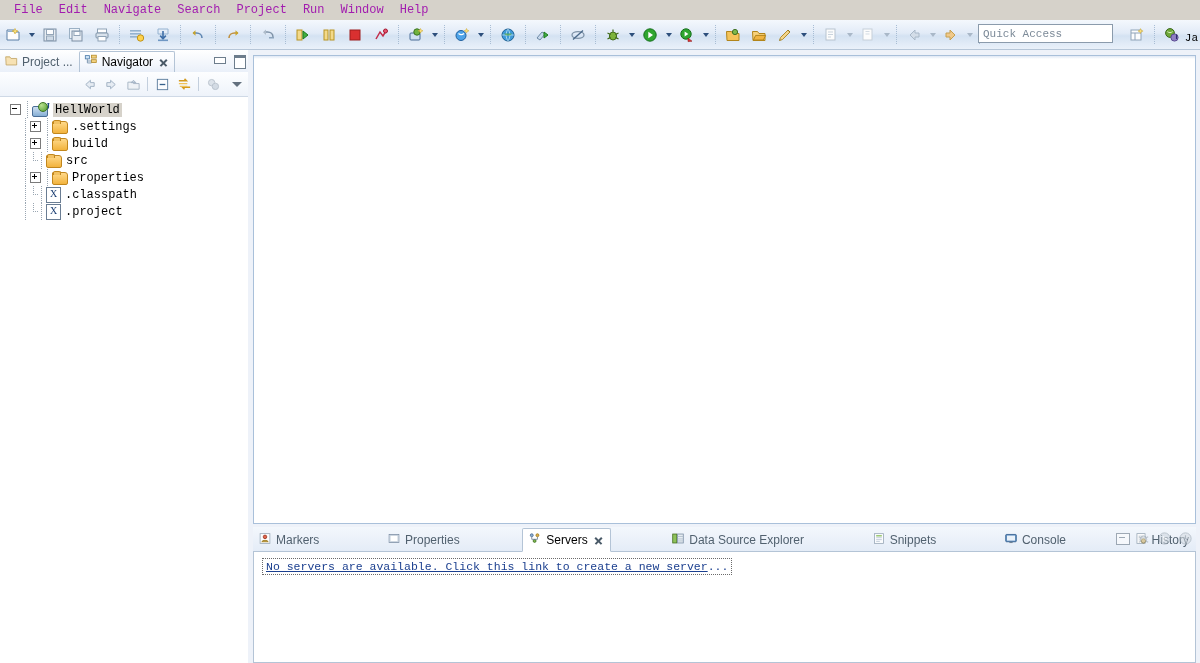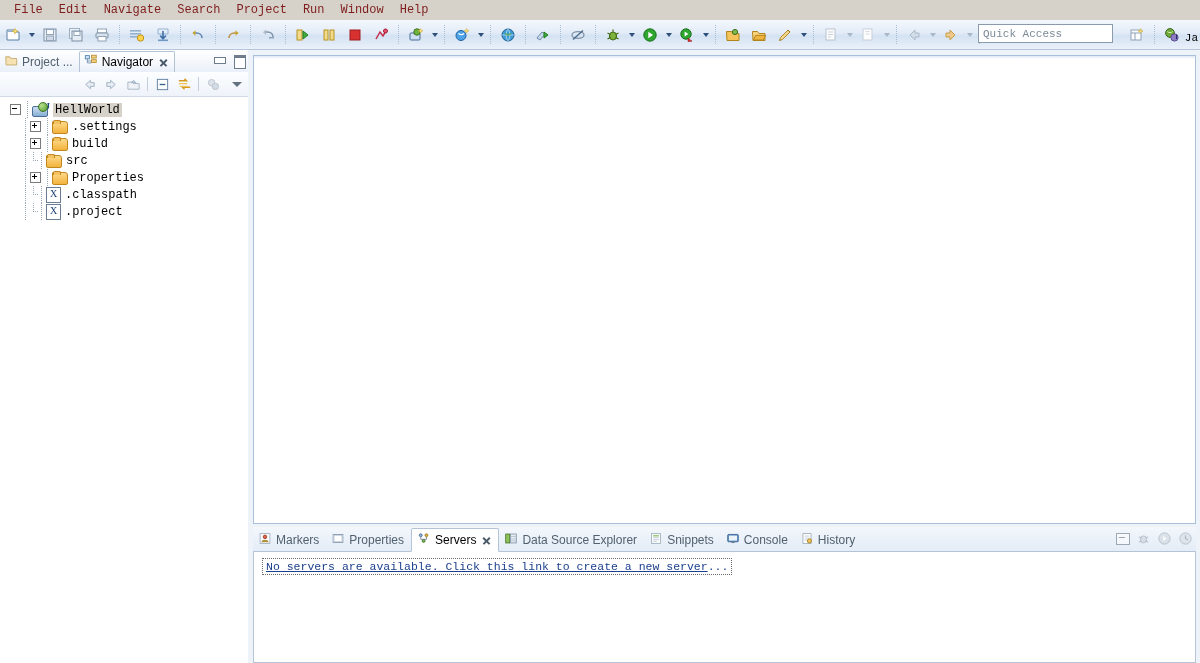--- a/index.html
+++ b/index.html
@@ -6,21 +6,21 @@
   body{
     width:1200px;height:663px;overflow:hidden;
     font-family:"Liberation Sans", sans-serif;
     font-size:12px;
     background:#f0f0f0;
     -webkit-font-smoothing:none;
   }
   
   #menubar{
     height:20px;background:#d6d2ca;display:flex;align-items:center;
-    font-family:"Liberation Mono", monospace;font-size:12px;color:#7f1d1d;
+    font-family:"Liberation Mono", monospace;font-size:12px;color:#a21caf;
     padding-left:6px;box-sizing:border-box;
   }
   #menubar .mi{padding:0 8px;line-height:20px;white-space:nowrap;cursor:default;}
 
   
   #toolbar{
     height:30px;
     background:linear-gradient(to bottom,#f4f8fd 0%,#e2ebf7 45%,#d4e2f2 55%,#eaf1fa 100%);
     border-bottom:1px solid #b6c6d8;
     display:flex;align-items:center;position:relative;box-sizing:border-box;
@@ -186,20 +186,21 @@
 
   
   #bottompanel{
     height:136px;margin:3px 4px 0 5px;display:flex;flex-direction:column;
     box-sizing:border-box;position:relative;
   }
   #bottomtabs{
     height:24px;display:flex;align-items:flex-end;position:relative;
     background:linear-gradient(to bottom,#f3f7fc 0%,#e4ecf7 100%);
     border-bottom:1px solid #b4c4d6;
+    justify-content:space-between;
   }
   #bottomtabs .vtab{height:22px;padding:0 7px 0 5px;}
   #bottomtabs .vtab.active{
     height:24px;background:#ffffff;border:1px solid #b4c4d6;border-bottom:1px solid #fff;
     margin-bottom:-1px;
   }
   #btabtools{position:absolute;right:3px;top:4px;display:flex;align-items:center;gap:6px;}
   .btool{width:15px;height:15px;position:relative;opacity:.55;}
   .btool.minbox::after{content:"";position:absolute;left:1px;top:2px;width:12px;height:10px;border:1px solid #5d6d7c;background:#fff;}
   .btool.minbox::before{content:"";position:absolute;left:4px;top:6px;width:6px;height:1px;background:#5d6d7c;z-index:2;}

